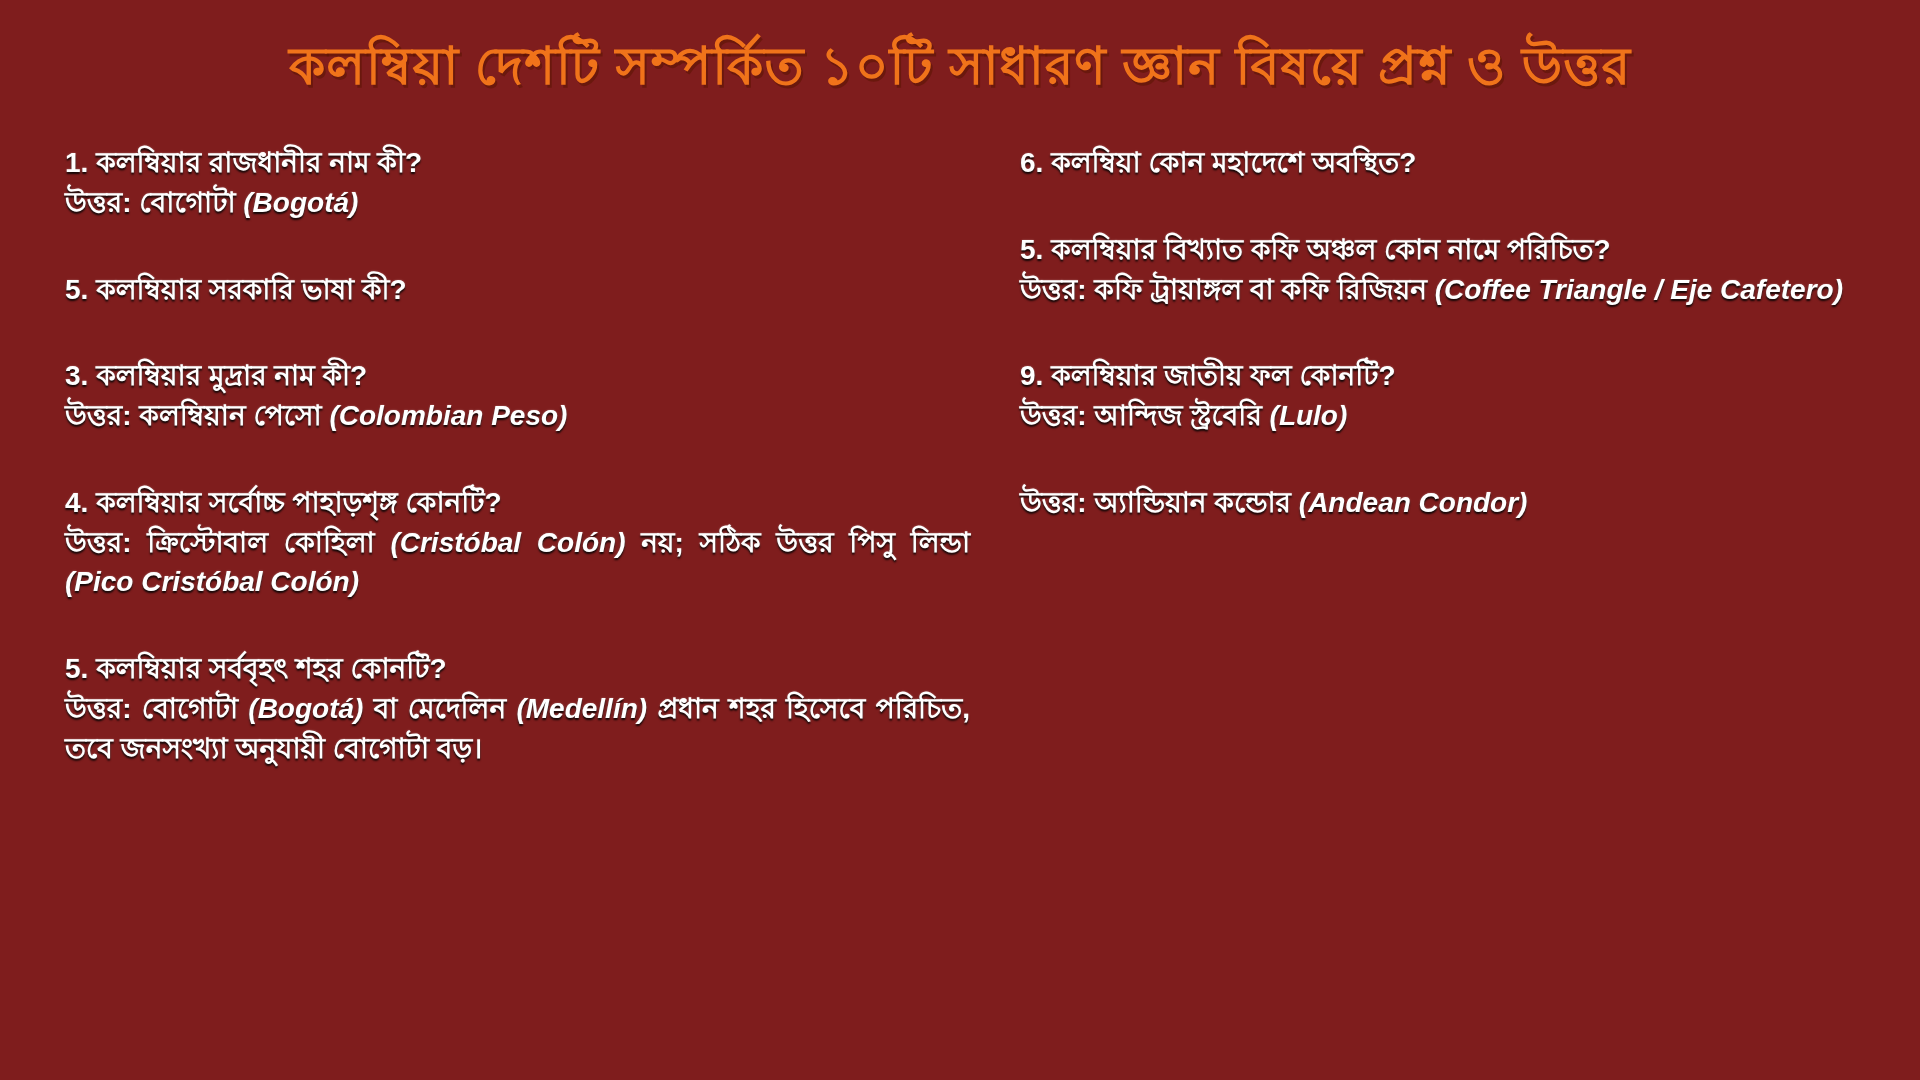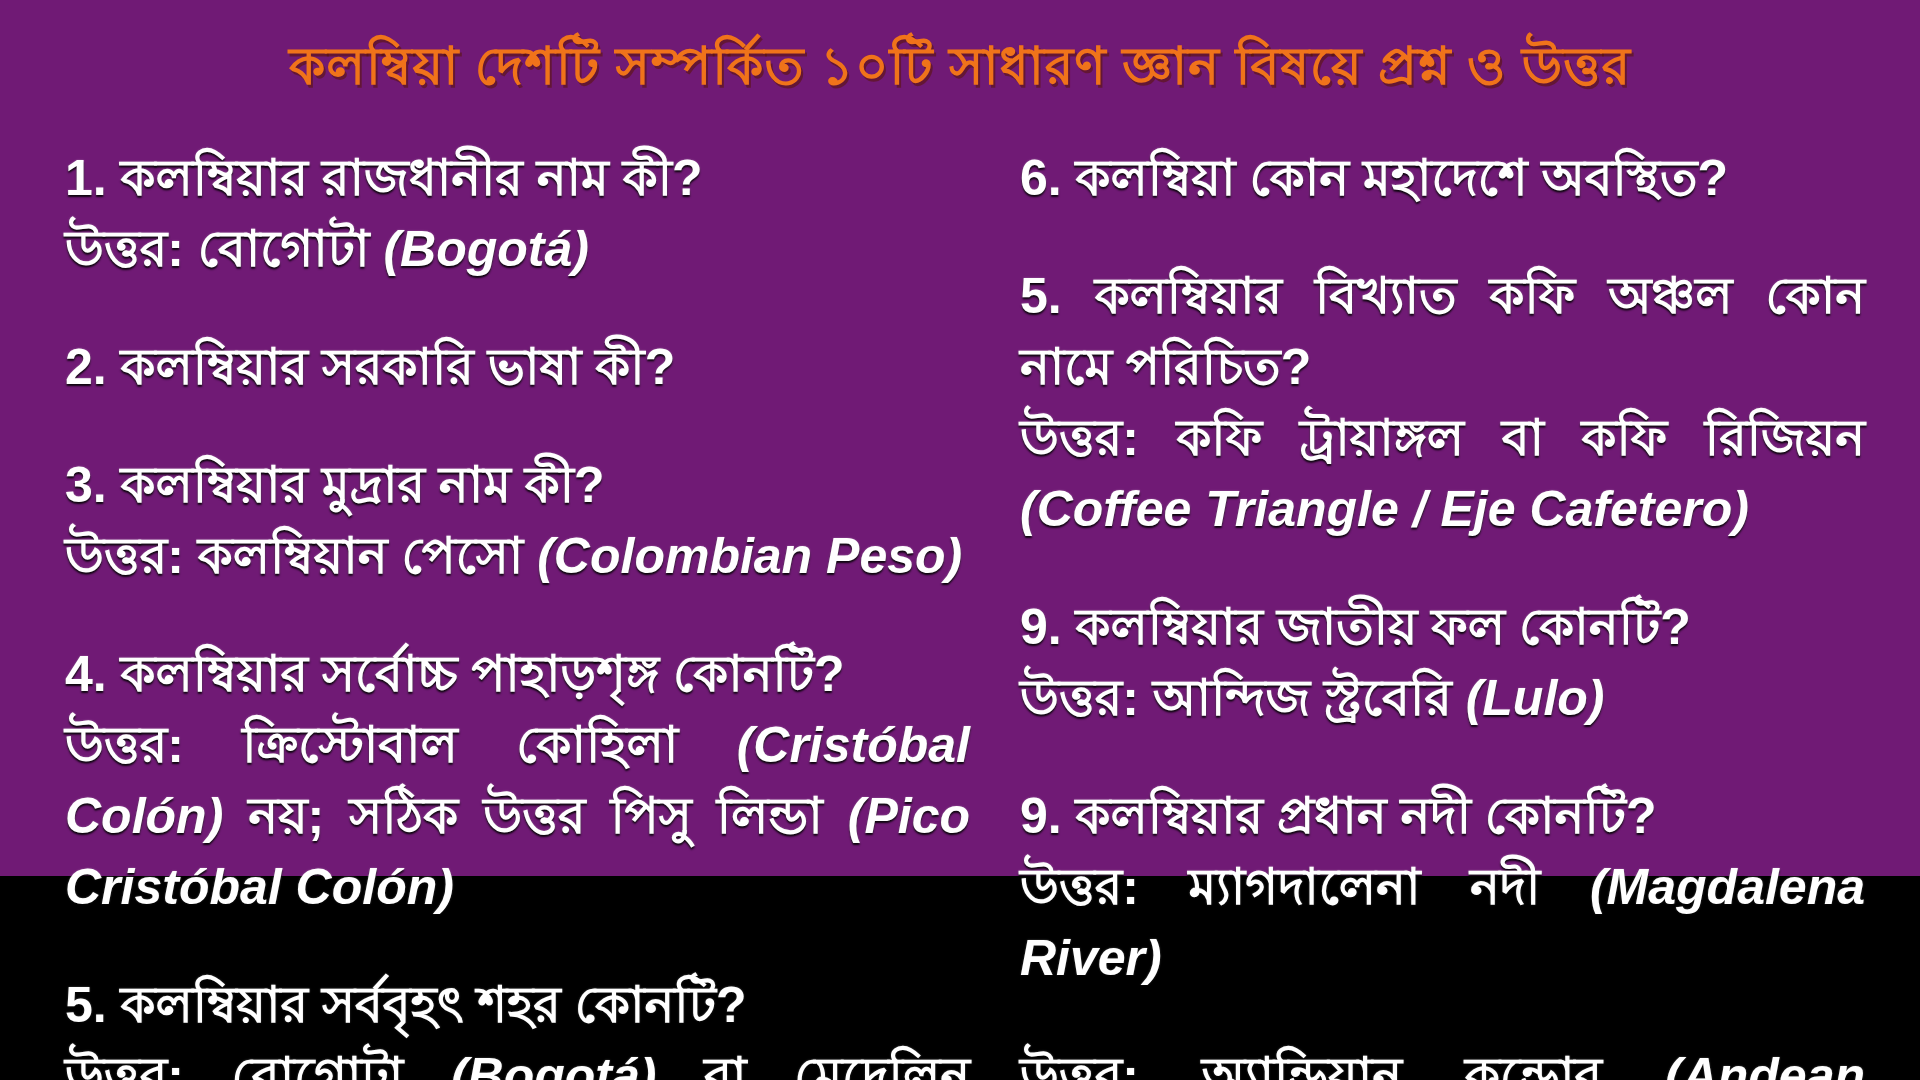--- a/index.html
+++ b/index.html
@@ -3,22 +3,22 @@
 <meta charset="utf-8">
 <style>
   * { margin: 0; padding: 0; box-sizing: border-box; }
   html, body {
     width: 1920px; height: 1080px;
     background: #000000;
     overflow: hidden;
     font-family: "Liberation Sans", sans-serif;
   }
   .page {
-    width: 1920px; height: 876px;
-    background: #701a75;
+    width: 1920px; height: 1080px;
+    background: #7f1d1d;
     position: relative;
   }
   .title {
     padding-top: 26px;
     text-align: center;
     font-size: 52px;
     font-weight: 700;
     color: #F0731A;
     letter-spacing: 1px;
     text-shadow: 2px 3px 0 rgba(90, 20, 0, 0.55);
@@ -28,21 +28,21 @@
     display: flex;
     justify-content: space-between;
     padding: 30px 55px 0 65px;
   }
   .col { display: block; }
   .col-left  { width: 905px; }
   .col-right { width: 845px; margin-left: 12px; }
   .qa-item { margin-bottom: 47px; }
   .qa-question, .qa-answer {
     color: #ffffff;
-    font-size: 50px;
+    font-size: 28px;
     font-weight: 700;
     line-height: 1.42;
     text-align: justify;
     text-shadow: 0 2px 2px rgba(0,0,0,0.9), 0 0 2px rgba(255,255,255,0.35);
   }
   .qa-answer em {
     font-style: italic;
     font-weight: 700;
   }
 </style>
@@ -56,21 +56,21 @@
   <div class="content">
 
     <div class="col col-left">
 
       <div class="qa-item">
         <div class="qa-question">1. কলম্বিয়ার রাজধানীর নাম কী?</div>
         <div class="qa-answer">উত্তর: বোগোটা <em>(Bogotá)</em></div>
       </div>
 
       <div class="qa-item">
-        <div class="qa-question">2. কলম্বিয়ার সরকারি ভাষা কী?</div>
+        <div class="qa-question">5. কলম্বিয়ার সরকারি ভাষা কী?</div>
       </div>
 
       <div class="qa-item">
         <div class="qa-question">3. কলম্বিয়ার মুদ্রার নাম কী?</div>
         <div class="qa-answer">উত্তর: কলম্বিয়ান পেসো <em>(Colombian Peso)</em></div>
       </div>
 
       <div class="qa-item">
         <div class="qa-question">4. কলম্বিয়ার সর্বোচ্চ পাহাড়শৃঙ্গ কোনটি?</div>
         <div class="qa-answer">উত্তর: ক্রিস্টোবাল কোহিলা <em>(Cristóbal Colón)</em> নয়; সঠিক উত্তর পিসু লিন্ডা <em>(Pico Cristóbal Colón)</em></div>
@@ -92,24 +92,20 @@
       <div class="qa-item">
         <div class="qa-question">5. কলম্বিয়ার বিখ্যাত কফি অঞ্চল কোন নামে পরিচিত?</div>
         <div class="qa-answer">উত্তর: কফি ট্রায়াঙ্গল বা কফি রিজিয়ন <em>(Coffee Triangle / Eje Cafetero)</em></div>
       </div>
 
       <div class="qa-item">
         <div class="qa-question">9. কলম্বিয়ার জাতীয় ফল কোনটি?</div>
         <div class="qa-answer">উত্তর: আন্দিজ স্ট্রবেরি <em>(Lulo)</em></div>
       </div>
 
-      <div class="qa-item">
-        <div class="qa-question">9. কলম্বিয়ার প্রধান নদী কোনটি?</div>
-        <div class="qa-answer">উত্তর: ম্যাগদালেনা নদী <em>(Magdalena River)</em></div>
-      </div>
 
       <div class="qa-item">
         <div class="qa-answer">উত্তর: অ্যান্ডিয়ান কন্ডোর <em>(Andean Condor)</em></div>
       </div>
 
     </div>
 
   </div>
 </div>
 

